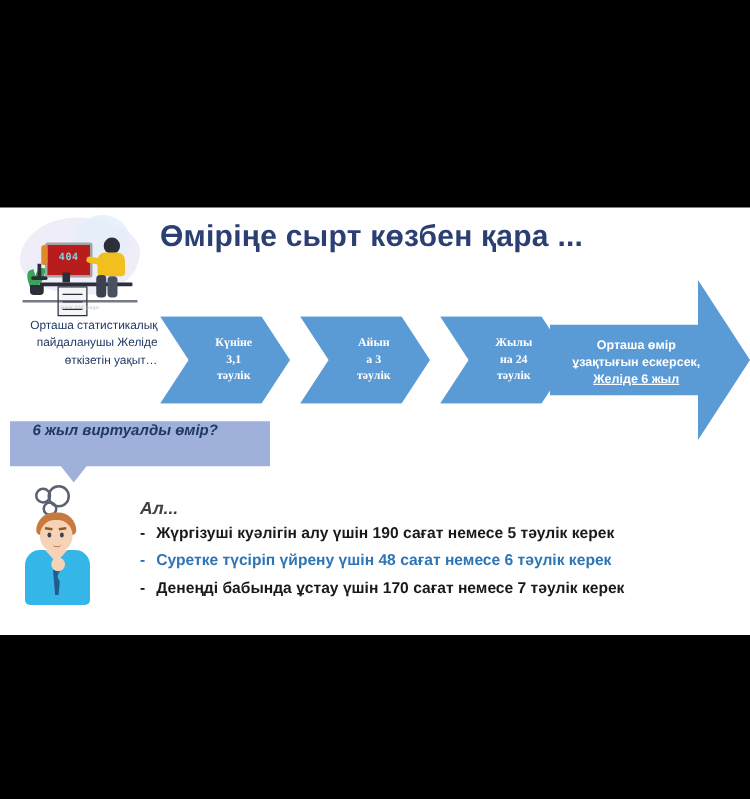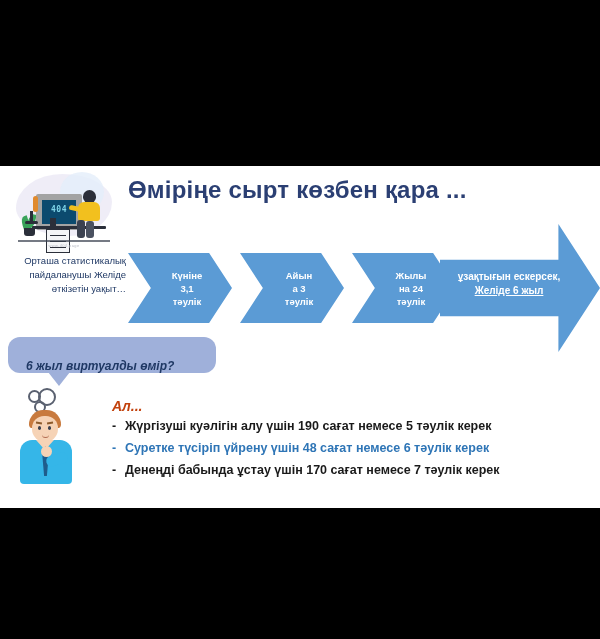--- a/index.html
+++ b/index.html
@@ -21,21 +21,21 @@
   .header{position:absolute;left:0;top:0;width:600px;height:86px;}
 
   .illus{position:absolute;left:6px;top:4px;width:112px;height:78px;}
   .blob{position:absolute;left:10px;top:4px;width:96px;height:62px;
         background:#eceaf6;border-radius:48% 52% 45% 55%/55% 45% 55% 45%;opacity:.85;}
   .blob2{position:absolute;left:54px;top:2px;width:44px;height:40px;
         background:#e3eefa;border-radius:50%;opacity:.8;}
   .desk{position:absolute;left:26px;top:56px;width:74px;height:3px;background:#2b2f3a;border-radius:1px;}
   .deskline{position:absolute;left:12px;top:70px;width:92px;height:1.5px;background:#3b4150;opacity:.7;}
   .monitor{position:absolute;left:30px;top:24px;width:34px;height:24px;
-        background:#0c4a6e;border:6px solid #a3a3a3;border-radius:2px;}
+        background:#b91c1c;border:2px solid #a3a3a3;border-radius:2px;}
   .mon-txt{position:absolute;left:0;top:5px;width:34px;text-align:center;
         color:#7fd4e8;font-size:8px;font-weight:bold;letter-spacing:.5px;font-family:"DejaVu Sans Mono",monospace;}
   .mon-stand{position:absolute;left:44px;top:48px;width:6px;height:8px;background:#2b2f3a;}
   .drawers{position:absolute;left:40px;top:59px;width:22px;height:22px;background:#f4f5f7;border:1px solid #2b2f3a;}
   .drawers i{position:absolute;left:3px;width:16px;height:1.2px;background:#2b2f3a;}
   .drawers i:nth-child(1){top:5px;} .drawers i:nth-child(2){top:11px;} .drawers i:nth-child(3){top:17px;}
   .plant{position:absolute;left:16px;top:44px;width:14px;height:22px;}
   .plant .pot{position:absolute;left:2px;top:14px;width:11px;height:8px;background:#2b2f3a;border-radius:0 0 3px 3px;}
   .plant .lf{position:absolute;background:#3aa35a;border-radius:60% 0 60% 0;}
   .plant .l1{left:0;top:2px;width:7px;height:14px;transform:rotate(-18deg);}
@@ -66,40 +66,40 @@
     position:absolute;left:0px;top:2px;width:126px;
     text-align:right;color:#1f3864;font-size:9.5px;font-weight:normal;line-height:14px;
   }
 
   .chev{
     position:absolute;top:1px;height:70px;background:#5b9bd5;
     display:flex;align-items:center;justify-content:center;
     color:#ffffff;font-size:9.5px;font-weight:bold;line-height:13px;text-align:center;
     clip-path:polygon(0 0, 78% 0, 100% 50%, 78% 100%, 0 100%, 22% 50%);
   }
-  .chev span{display:block;padding-left:14px;}
+  .chev span{display:block;padding-left:14px;font-family:Liberation Serif, serif;}
   .chev1{left:128px;width:104px;}
   .chev2{left:240px;width:104px;}
   .chev3{left:352px;width:104px;}
 
   .bigarrow{
     position:absolute;left:440px;top:-28px;width:160px;height:128px;background:#5b9bd5;
     clip-path:polygon(0 28%, 74% 28%, 74% 0, 100% 50%, 74% 100%, 74% 72%, 0 72%);
   }
   .bigarrow-text{
     position:absolute;left:444px;top:18px;width:130px;text-align:center;
     color:#ffffff;font-size:10px;font-weight:bold;line-height:13.5px;
   }
   .bigarrow-text u{}
 
   
   .bubble{
     position:absolute;left:8px;top:171px;width:208px;height:36px;
-    background:#9fb0da;border-radius:12px;
-    display:flex;align-items:flex-end;
+    background:#9fb0da;border-radius:0;
+    display:flex;align-items:flex-start;
   }
   .bubble span{
     padding-left:18px;color:#1f3864;font-size:12px;font-weight:bold;font-style:italic;
   }
   .bubble-tail{
     position:absolute;left:48px;top:206px;width:0;height:0;
     border-left:11px solid transparent;border-right:11px solid transparent;
     border-top:14px solid #9fb0da;
   }
 
@@ -119,21 +119,21 @@
   .b-body{position:absolute;left:8px;top:52px;width:52px;height:44px;background:#35b6e8;border-radius:12px 12px 4px 4px;}
   .b-collar{position:absolute;left:24px;top:52px;width:18px;height:10px;background:#f6d3b6;
       clip-path:polygon(0 0,100% 0,50% 100%);}
   .b-tie{position:absolute;left:30px;top:58px;width:7px;height:30px;background:#1f5d8c;
       clip-path:polygon(50% 0,100% 18%,70% 100%,30% 100%,0 18%);}
   .b-arm{position:absolute;left:34px;top:66px;width:22px;height:11px;background:#35b6e8;border-radius:6px;transform:rotate(-16deg);}
   .b-hand{position:absolute;left:29px;top:58px;width:11px;height:11px;background:#f6d3b6;border-radius:50%;}
 
   .al{
     position:absolute;left:112px;top:232px;
-    color:#c2410c;font-size:14px;font-weight:bold;font-style:italic;
+    color:#404040;font-size:14px;font-weight:bold;font-style:italic;
   }
   .list{position:absolute;left:112px;top:252px;width:470px;}
   .li{display:flex;align-items:flex-start;margin-bottom:5px;}
   .li .dash{width:13px;flex:0 0 13px;font-size:12.5px;font-weight:bold;line-height:17px;}
   .li .txt{font-size:12.5px;font-weight:bold;line-height:17px;white-space:nowrap;}
   .li.dark .dash,.li.dark .txt{color:#1a1a1a;}
   .li.blue .dash,.li.blue .txt{color:#2e75b6;}
 </style>
 </head>
 <body>
@@ -211,20 +211,21 @@
       <div class="chev chev3">
         <span>
           <div>Жылы</div>
           <div>на 24</div>
           <div>тәулік</div>
         </span>
       </div>
 
       <div class="bigarrow"></div>
       <div class="bigarrow-text">
+        <div>Орташа өмір</div>
         <div>ұзақтығын ескерсек,</div>
         <u>Желіде 6 жыл</u>
       </div>
     </div>
 
     <div class="bubble">
       <span>6 жыл виртуалды өмір?</span>
     </div>
     <div class="bubble-tail"></div>
 

